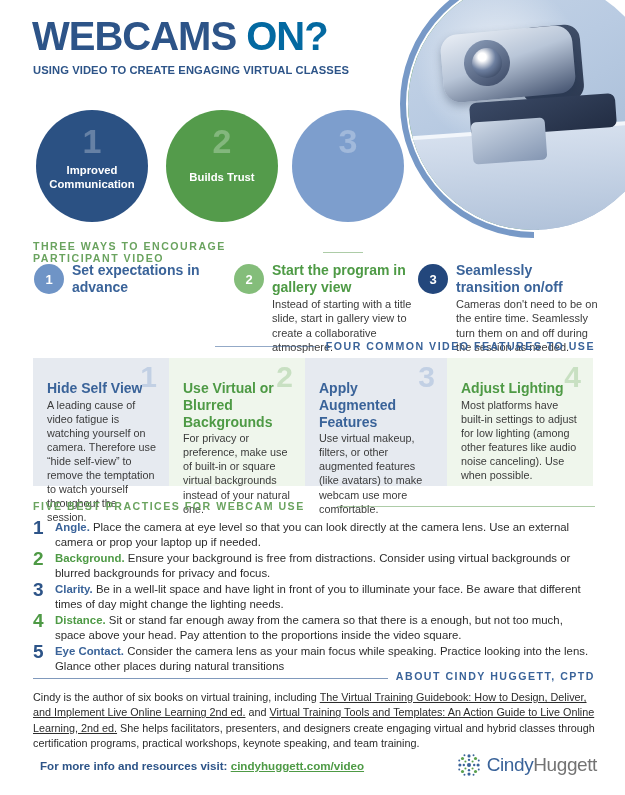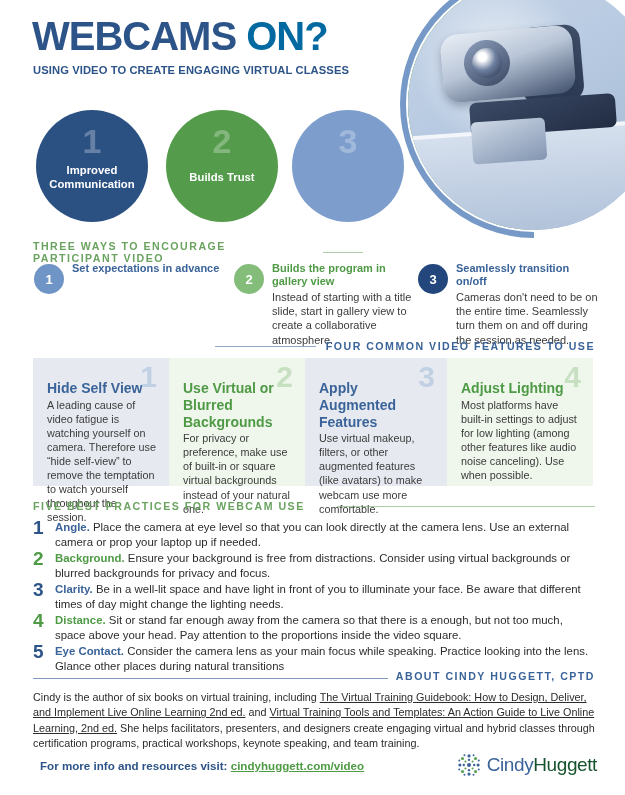--- a/index.html
+++ b/index.html
@@ -119,21 +119,21 @@
 
   
   .way { position: absolute; width: 190px; }
   .way .dot {
     position: absolute; left: 0; top: 2px;
     width: 30px; height: 30px; border-radius: 50%;
     display: flex; align-items: center; justify-content: center;
     color: #fff; font-size: 13px; font-weight: 700;
   }
   .way .txt { margin-left: 38px; }
-  .way .wh { font-size: 11px; font-weight: 700; line-height: 1.22; }
+  .way .wh { font-size: 14px; font-weight: 700; line-height: 1.22; }
   .way .wb { font-size: 11px; color: #3b3b3b; line-height: 1.3; margin-top: 1px; }
   .w1 { left: 34px;  top: 262px; }
   .w2 { left: 234px; top: 262px; }
   .w3 { left: 418px; top: 262px; width: 180px; }
   .dot-b1 { background: #6f94c6; }
   .dot-g  { background: #84bd7a; }
   .dot-b2 { background: #23477c; }
   .h-blue  { color: #3a6399; }
   .h-green { color: #4e9a45; }
 
@@ -166,21 +166,21 @@
   .about-head { position: absolute; right: 30px; top: 670px; font-size: 10.6px; font-weight: 600; letter-spacing: 1.5px; color: #3a6399; background:#fff; padding-left: 8px; }
   .about-body { position: absolute; left: 33px; top: 690px; width: 566px; font-size: 10.8px; color: #2c2c2c; line-height: 1.42; }
   .about-body u { text-decoration: underline; }
 
   .more { position: absolute; left: 40px; top: 759px; font-size: 11.6px; font-weight: 700; color: #2d5488; }
   .more a { color: #4e9a45; text-decoration: underline; }
 
   .logo-wrap { position: absolute; right: 28px; top: 752px; display: flex; align-items: center; gap: 5px; }
   .logo-text { font-size: 19px; letter-spacing: -.4px; }
   .logo-text .c1 { color: #3a6399; }
-  .logo-text .c2 { color: #14532d; }
+  .logo-text .c2 { color: #737373; }
 </style>
 </head>
 <body>
 
 <div class="page">
 
   <div class="ring-blue"></div>
   <div class="ring-green"></div>
   <div class="hero-photo">
     <div class="cam-desk"></div>
@@ -216,21 +216,21 @@
 
   <div class="way w1">
     <div class="dot dot-b1">1</div>
     <div class="txt">
       <div class="wh h-blue">Set expectations in advance</div>
     </div>
   </div>
   <div class="way w2">
     <div class="dot dot-g">2</div>
     <div class="txt">
-      <div class="wh h-green">Builds the program in gallery view</div>
+      <div class="wh h-green">Start the program in gallery view</div>
       <div class="wb">Instead of starting with a title slide, start in gallery view to create a collaborative atmosphere.</div>
     </div>
   </div>
   <div class="way w3">
     <div class="dot dot-b2">3</div>
     <div class="txt">
       <div class="wh h-blue">Seamlessly transition on/off</div>
       <div class="wb">Cameras don't need to be on the entire time. Seamlessly turn them on and off during the session as needed.</div>
     </div>
   </div>

